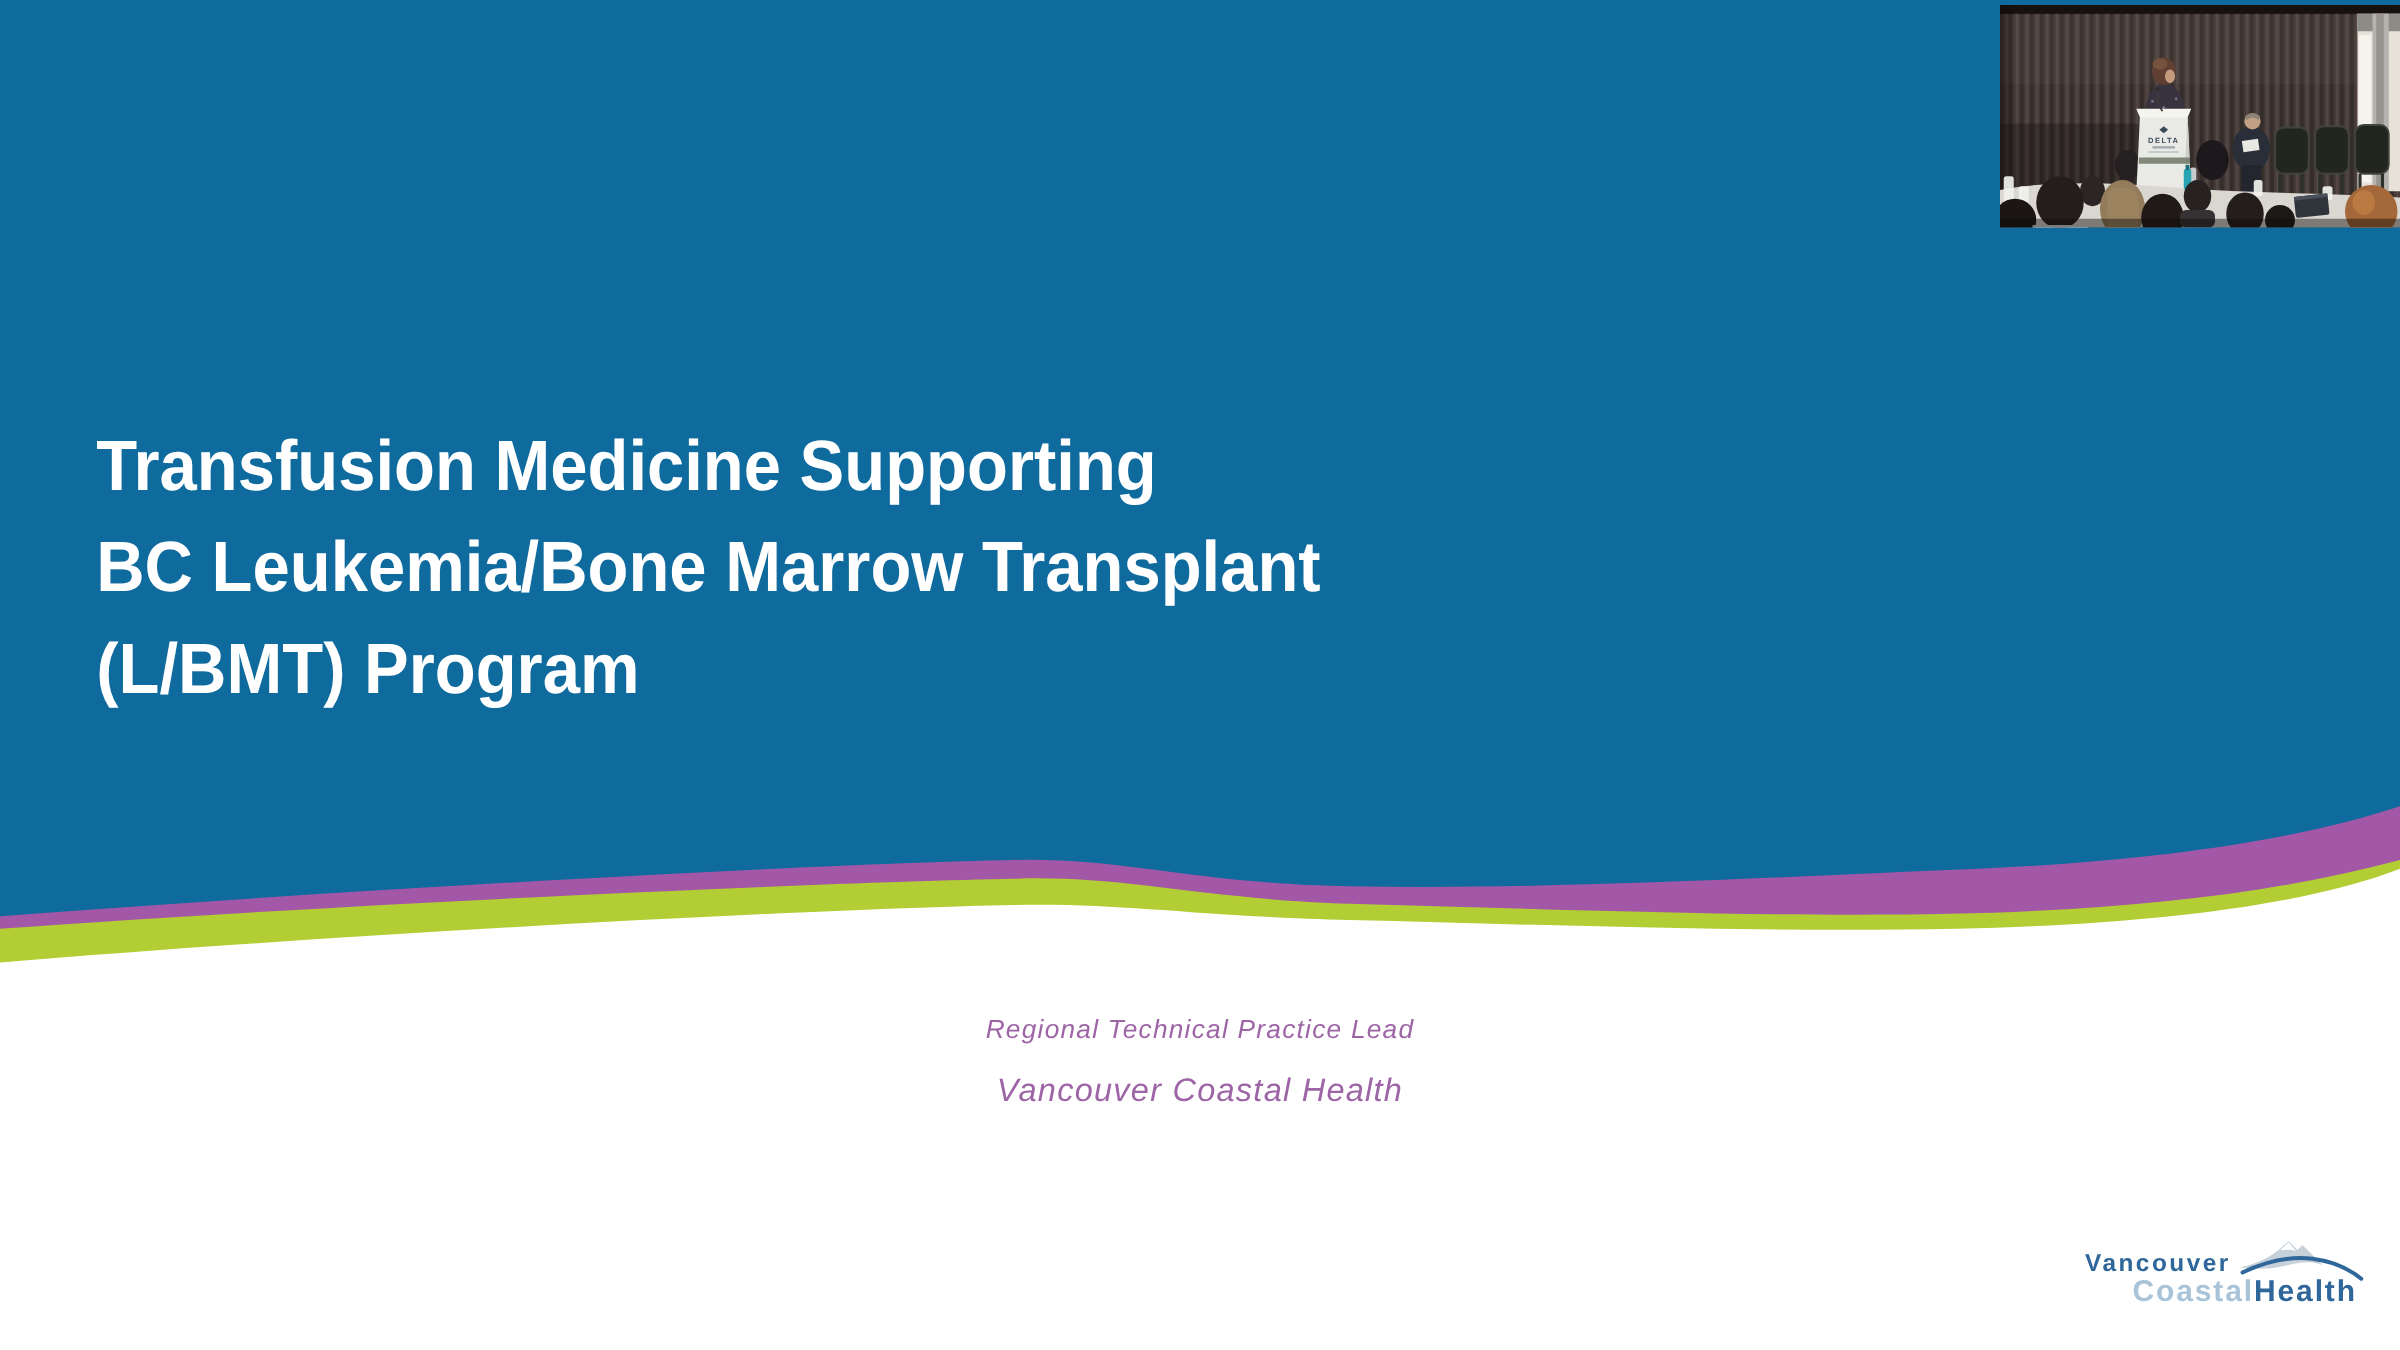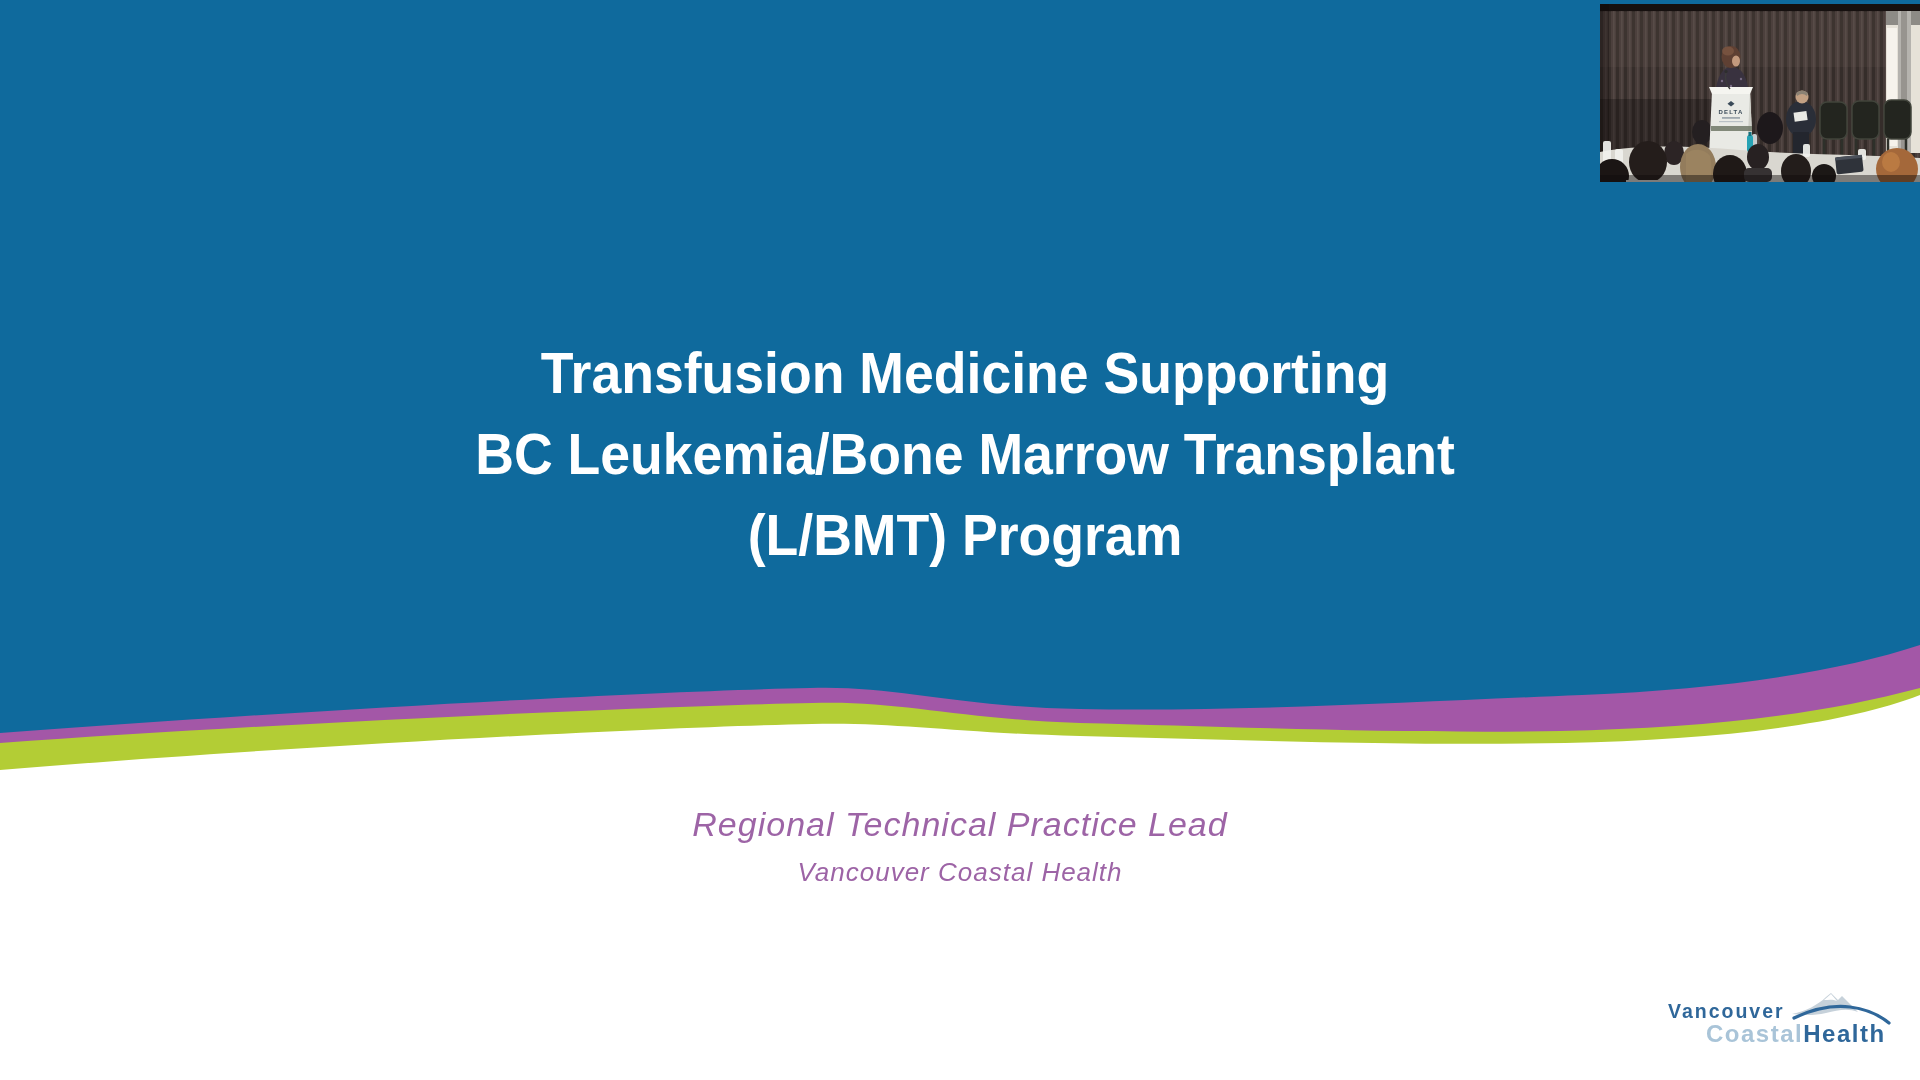--- a/index.html
+++ b/index.html
@@ -4,32 +4,32 @@
 <style>
   html,body{margin:0;padding:0;background:#000;}
   .stage{
     position:relative;width:1920px;height:1080px;overflow:hidden;
     font-family:"Liberation Sans",sans-serif;
     background:var(--slide-blue,#0f6a9d);
   }
   .bg{position:absolute;left:0;top:0;width:1920px;height:1080px;display:block;}
 
   .title{
-    position:absolute;top:333px;left:0;width:1920px;padding-left:10px;box-sizing:border-box;
-    text-align:center;color:var(--title-white,#ffffff);
+    position:absolute;top:333px;left:0;width:1920px;padding-left:20px;box-sizing:border-box;
+    text-align:left;color:var(--title-white,#ffffff);
     font-weight:bold;font-size:57px;line-height:81px;letter-spacing:0;
   }
   .title-line{transform:scaleX(.94);transform-origin:50% 50%;}
 
   .presenter{
     position:absolute;top:794px;left:0;width:1920px;text-align:center;
     color:var(--presenter-purple,#9d64a6);font-style:italic;
   }
   .presenter-name{font-size:35px;line-height:52px;letter-spacing:2px;}
-  .presenter-role{font-size:34px;line-height:48px;letter-spacing:1px;margin-top:6px;}
+  .presenter-role{font-size:21px;line-height:48px;letter-spacing:1px;margin-top:6px;}
   .presenter-org{font-size:26px;line-height:48px;letter-spacing:1px;}
 
   .video{position:absolute;left:1600px;top:4px;width:320px;height:178px;}
   .video svg{display:block;width:100%;height:100%;}
 
   .vch-logo{position:absolute;left:1668px;top:1001px;width:240px;height:48px;}
   .logo-top{font-size:19.5px;font-weight:bold;letter-spacing:2px;line-height:20px;color:var(--logo-dark-blue,#2f679a);}
   .logo-bottom{font-size:24px;font-weight:bold;letter-spacing:1.5px;line-height:23px;margin-top:1px;margin-left:38px;}
   .logo-light{color:var(--logo-light-blue,#a9c4d8);}
   .logo-dark{color:var(--logo-dark-blue,#2f679a);}

